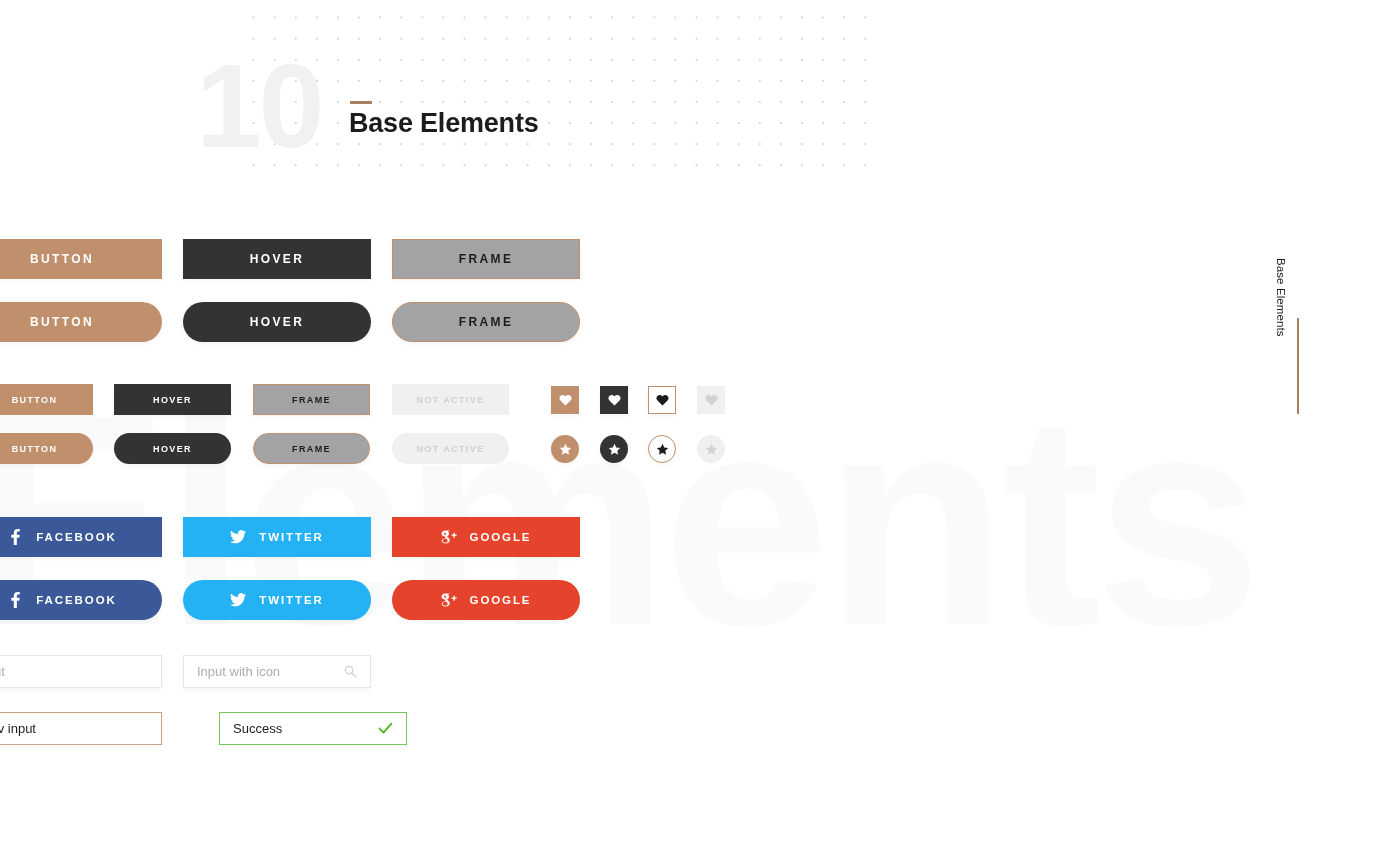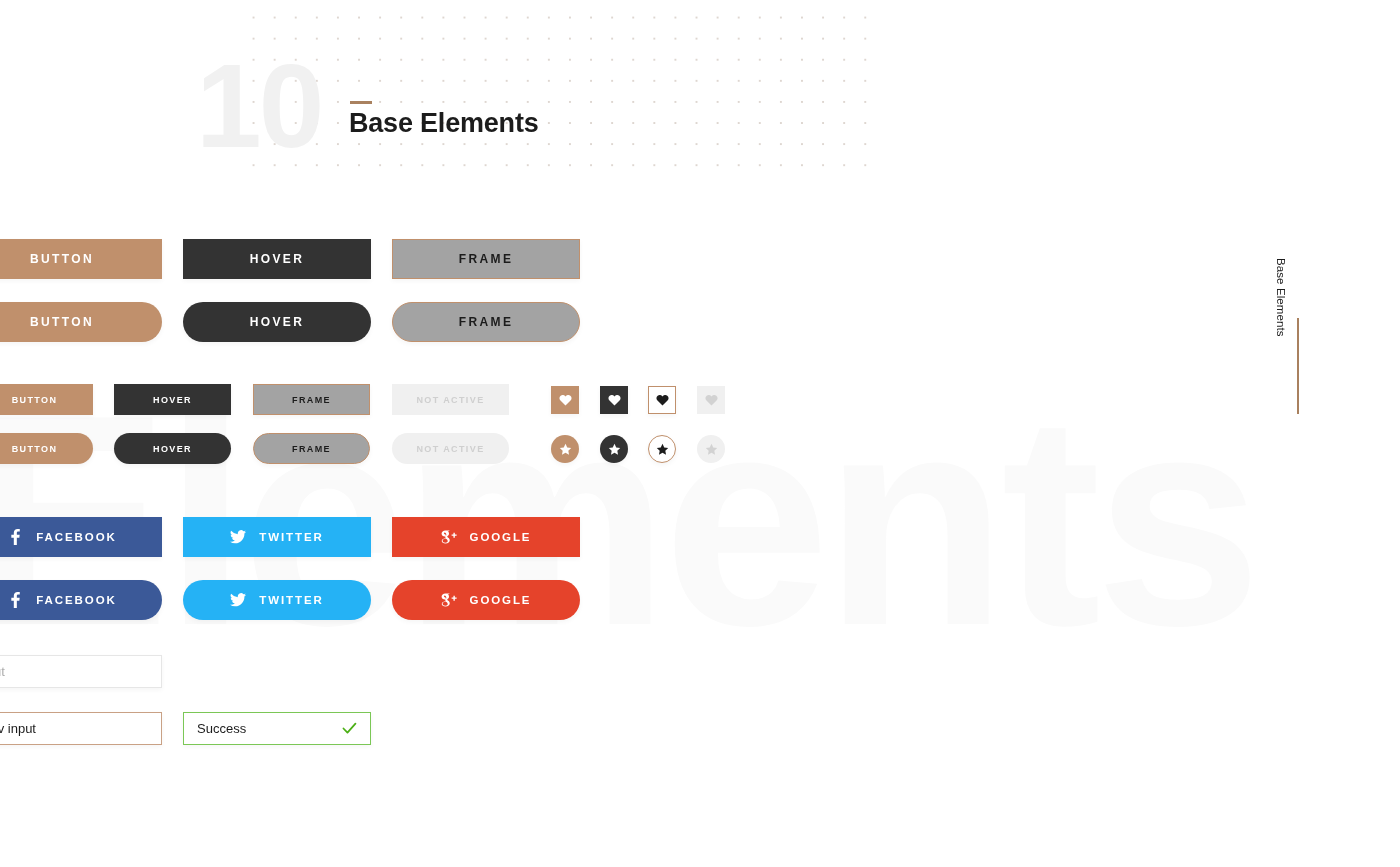--- a/index.html
+++ b/index.html
@@ -136,21 +136,21 @@
     background:#ffffff;
     border:1px solid #e6e6e6;
     display:flex; align-items:center;
     padding:0 13px;
     font-size:13px;
     cursor:text;
   }
   .field .val { flex:1; color:#1c1c1c; white-space:nowrap; overflow:hidden; }
   .field .ph  { flex:1; color:#adadad; white-space:nowrap; overflow:hidden; }
   .field.active  { border-color:#c9a185; }
-  .field.success { border-color:#7bc756; }
+  .field.success { border-color:#7bc756;margin-left:36px; }
   .field .trail { flex:none; display:flex; align-items:center; }
 
   .shadow-sm { box-shadow:0 2px 5px rgba(0,0,0,.045); }
 </style>
 </head>
 <body>
 
 <div id="root">
 
   <div class="dot-grid"></div>
@@ -299,20 +299,29 @@
     <span class="glyph">
       <svg width="17" height="14" viewBox="0 0 22 18">
           <path d="M6.6 8V5.9h-.1A3 3 0 0 1 4 4.3c0-.8.4-1.4 1.2-1.4.9 0 1.7 1 2 2.4.2.7.1 1.4-.3 1.9-.1.2-.2.3-.3.3zM6 0C2.9 0 .8 1.9.8 4.3c0 2.4 1.8 4.1 4.6 4.1h.7a2 2 0 0 0-.2.9c0 .6.3 1 .7 1.4-2.6.2-5.6 1.2-5.6 3.8 0 1.9 2.2 3.5 5.2 3.5 3.7 0 5.8-2 5.8-4.1 0-1.7-.5-2.6-2-3.7-.5-.4-1.4-1-1.4-1.5 0-.5.2-.8.8-1.3.8-.6 1.6-1.4 1.6-3 0-1.4-.6-2.6-1.8-3.2h1.5L12 0zm.3 11.3c.3 0 .5 0 .5.1 1.3.9 2.1 1.4 2.3 2.3.1.2.1.5.1.7 0 1.4-1.1 2.4-3.1 2.4-2.3 0-3.9-1.1-3.9-2.7 0-1.6 1.9-2.9 4.1-2.8zM19 5.5V3h-1.9v2.5h-2.5v1.9h2.5v2.5H19V7.4h2.5V5.5z"></path>
         </svg>
     </span>
     <span>Google</span>
   </div>
 
   <div class="field shadow-sm" style="left:-38px;top:655px;width:200px;">
     <span class="ph">Input</span>
+  </div>
+  <div class="field shadow-sm" style="left:183px;top:655px;width:188px;">
+    <span class="ph">Input with icon</span>
+    <span class="trail">
+      <svg width="13" height="13" viewBox="0 0 16 16">
+        <circle cx="6.3" cy="6.3" r="4.6" fill="none" stroke="#d0d0d0" stroke-width="1.4"></circle>
+        <line x1="9.8" y1="9.8" x2="14.6" y2="14.6" stroke="#d0d0d0" stroke-width="1.6" stroke-linecap="round"></line>
+      </svg>
+    </span>
   </div>
 
   <div class="field active shadow-sm" style="left:-38px;top:712px;width:200px;">
     <span class="val">Activ input</span>
   </div>
   <div class="field success shadow-sm" style="left:183px;top:712px;width:188px;">
     <span class="val">Success</span>
     <span class="trail">
       <svg width="15" height="13" viewBox="0 0 16 14">
         <polyline points="1.5,7 5.8,11.4 14.4,1.8" fill="none" stroke="#4caf16" stroke-width="1.9" stroke-linecap="round" stroke-linejoin="round"></polyline>

